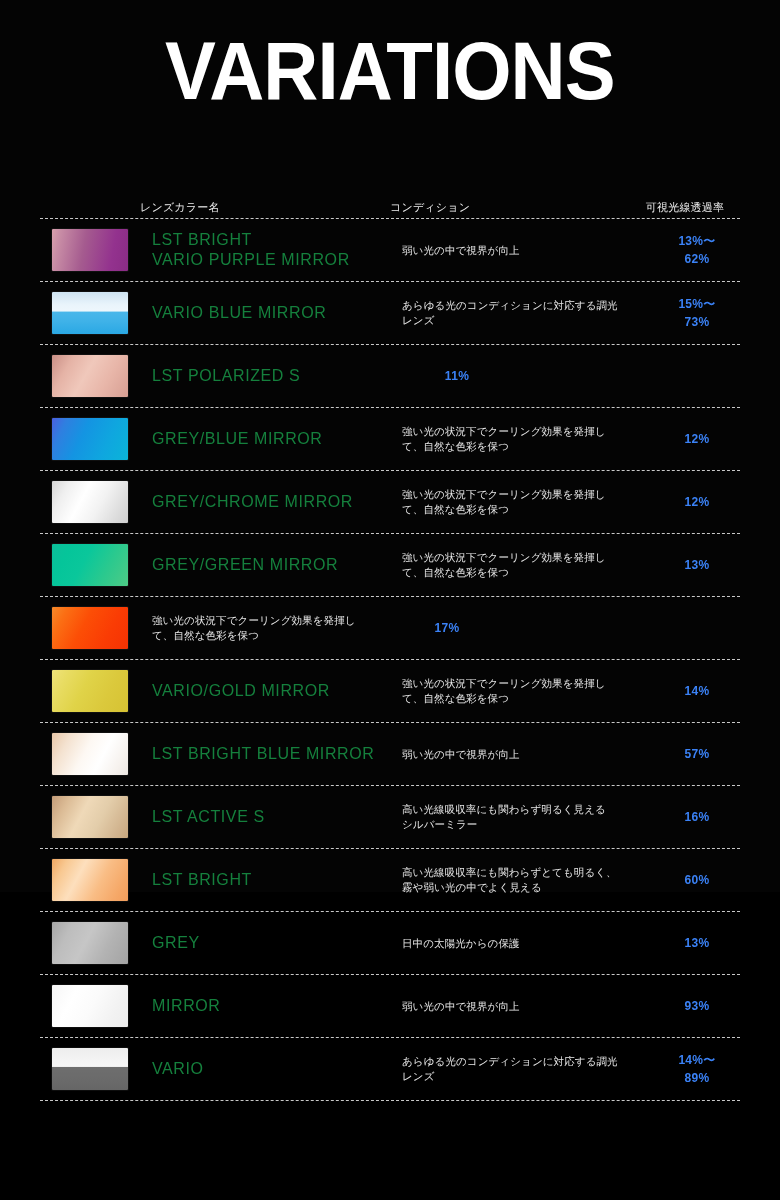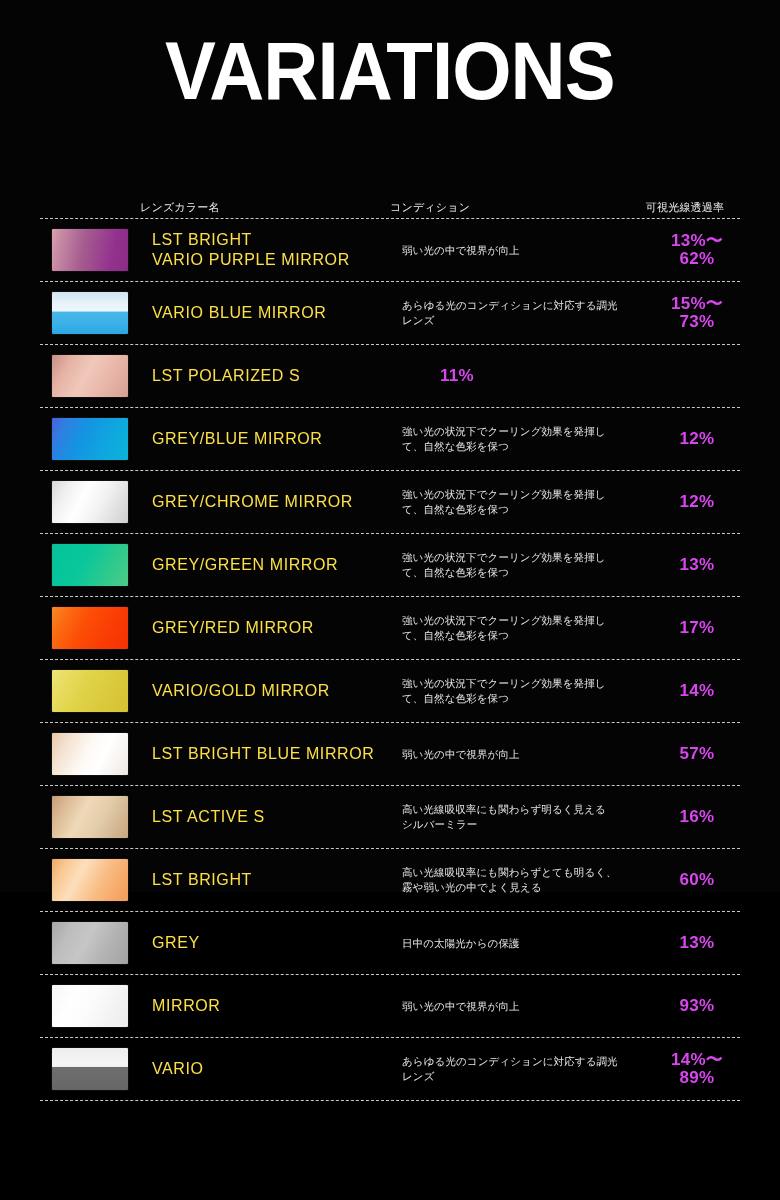--- a/index.html
+++ b/index.html
@@ -90,34 +90,34 @@
     height: 42px;
     border-radius: 1px;
     box-shadow: 0 0 0 1px rgba(255,255,255,0.05);
   }
 
   .lens-name {
     font-size: 16px;
     line-height: 20px;
     letter-spacing: 0.6px;
     font-weight: 400;
-    color: #fde047;
+    color: #15803d;
     font-family: "Liberation Sans", "DejaVu Sans", sans-serif;
   }
   .cond-text {
     font-size: 10.5px;
     line-height: 15px;
     color: #e8e8e8;
     letter-spacing: 0.1px;
   }
   .vlt-text {
-    font-size: 17px;
+    font-size: 12px;
     line-height: 18px;
     font-weight: 700;
-    color: #d946ef;
+    color: #3b82f6;
     width: 100%;
     text-align: center;
     letter-spacing: 0.3px;
   }
 </style>
 </head>
 <body>
 
 <div class="page">
 
@@ -220,23 +220,20 @@
           </div>
           <div class="cell col-vlt">
             <div class="vlt-text">13%</div>
           </div>
         </div>
         <div class="hr"></div>
         <div class="row">
           <div class="cell col-swatch">
             <div class="swatch" style="background: linear-gradient(118deg, rgb(247, 138, 42) 0%, rgb(251, 111, 20) 16%, rgb(252, 78, 6) 42%, rgb(250, 60, 4) 72%, rgb(245, 50, 3) 100%);"></div>
           </div>
-          <div class="cell col-name">
-            <div class="lens-name">GREY/RED MIRROR</div>
-          </div>
           <div class="cell col-cond">
             <div class="cond-text">強い光の状況下でクーリング効果を発揮し<br>て、自然な色彩を保つ</div>
           </div>
           <div class="cell col-vlt">
             <div class="vlt-text">17%</div>
           </div>
         </div>
         <div class="hr"></div>
         <div class="row">
           <div class="cell col-swatch">

